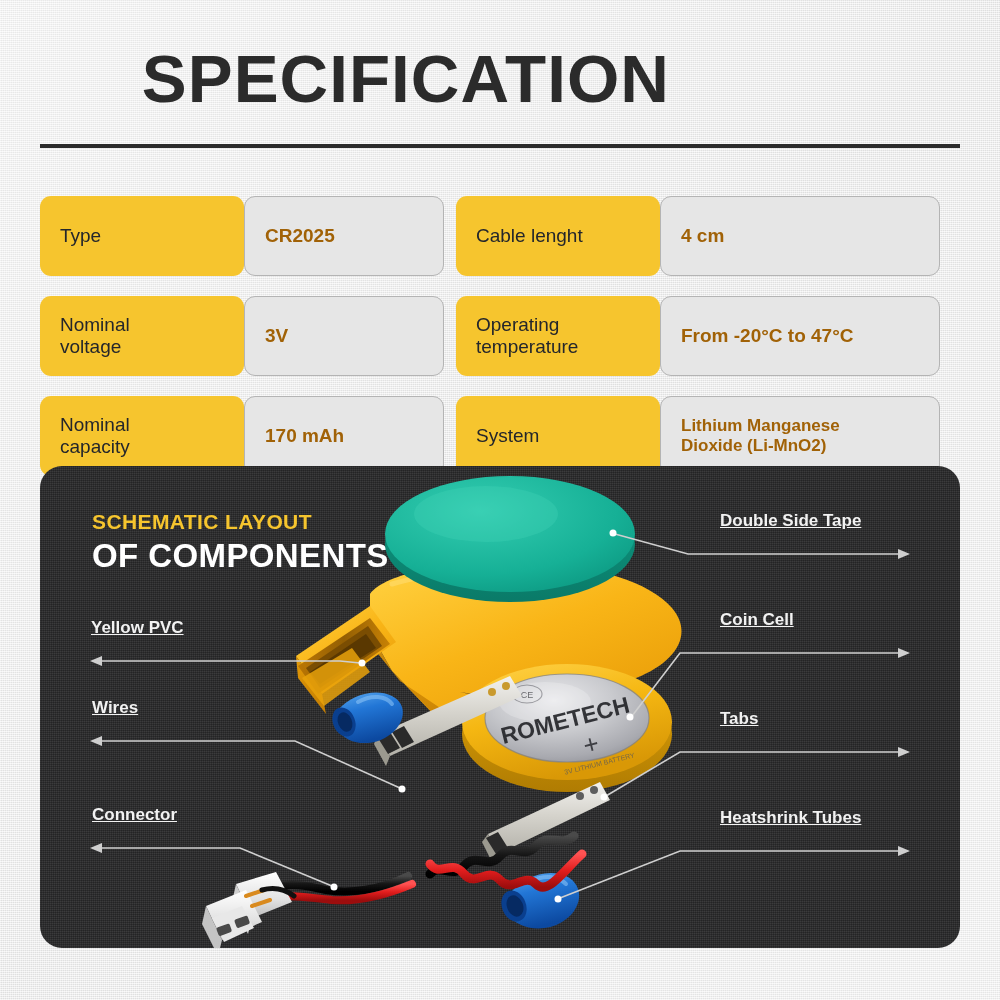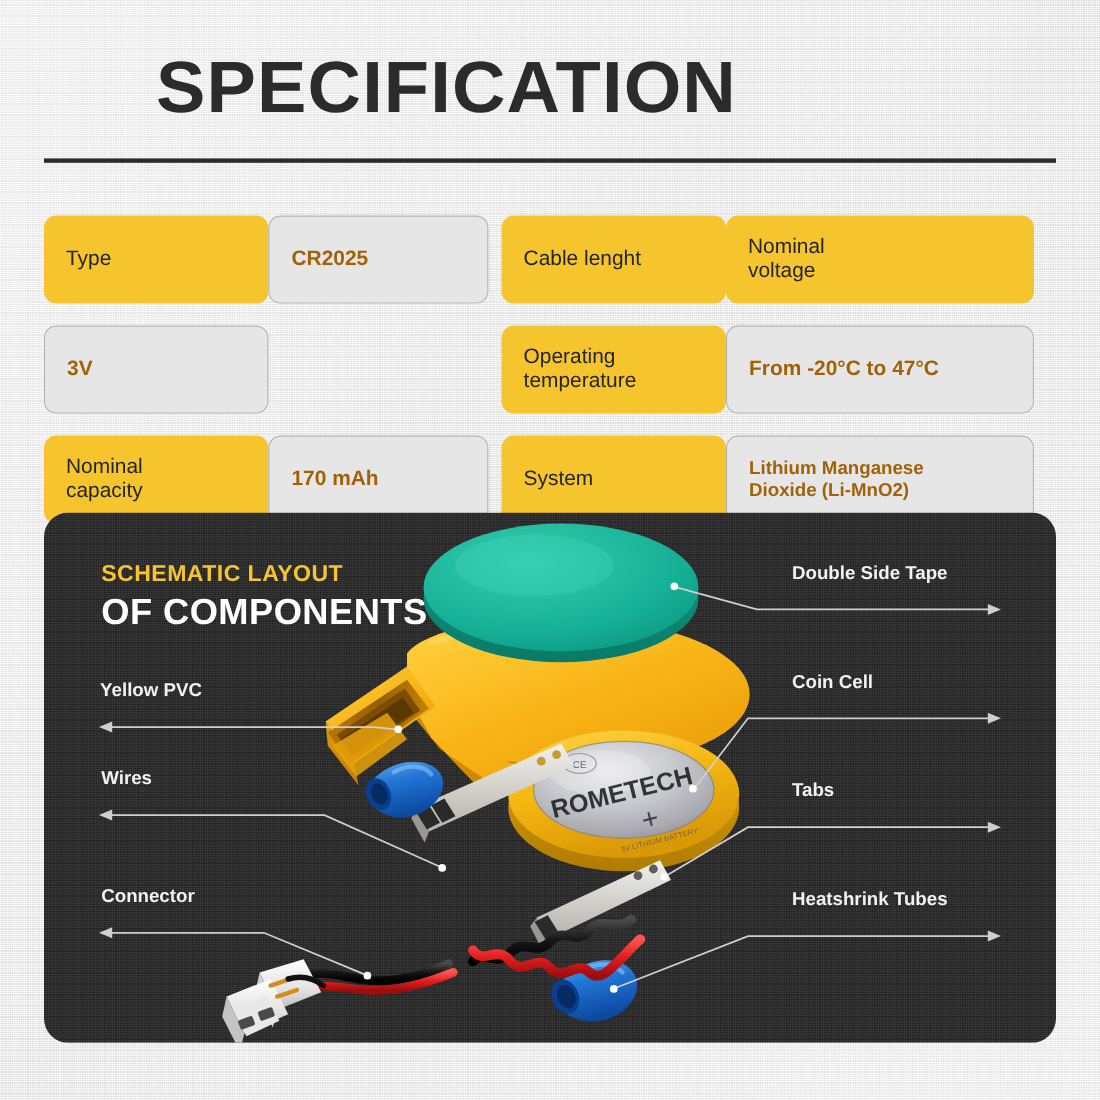--- a/index.html
+++ b/index.html
@@ -46,21 +46,21 @@
     border-radius:22px;overflow:hidden;
     background:
       repeating-linear-gradient(0deg, rgba(255,255,255,.035) 0 1px, rgba(0,0,0,.12) 1px 2px),
       repeating-linear-gradient(90deg, rgba(255,255,255,.03) 0 1px, rgba(0,0,0,.10) 1px 2px),
       #2d2d2e;
   }
   .panel-title{position:absolute;left:52px;top:44px;line-height:1.12;}
   .panel-title .l1{font-size:21px;font-weight:bold;color:#f6c52e;letter-spacing:.4px;display:block;}
   .panel-title .l2{font-size:33px;font-weight:bold;color:#ffffff;letter-spacing:.4px;display:block;margin-top:4px;}
 
-  .callout-label{position:absolute;font-size:17px;font-weight:bold;color:#f2f2f2;white-space:nowrap;}
+  .callout-label{position:absolute;font-size:17px;font-weight:bold;color:#f2f2f2;white-space:nowrap;text-decoration:underline;}
   .panel svg.leaders{position:absolute;left:0;top:0;width:920px;height:482px;}
 
   
   .art{position:absolute;left:0;top:0;width:920px;height:482px;}
 </style>
 </head>
 <body>
 
 <div class="noise-bg"></div>
 
@@ -73,20 +73,23 @@
 
   <div class="cell label">
       <span>Type</span>
     </div>
   <div class="cell value">
       <span>CR2025</span>
     </div>
   <div class="spacer col-gap"></div>
   <div class="cell label">
       <span>Cable lenght</span>
+    </div>
+  <div class="cell value">
+      <span>4 cm</span>
     </div>
 
   <div class="cell label">
       <span>Nominal<br>voltage</span>
     </div>
   <div class="cell value">
       <span>3V</span>
     </div>
   <div class="spacer col-gap"></div>
   <div class="cell label">

